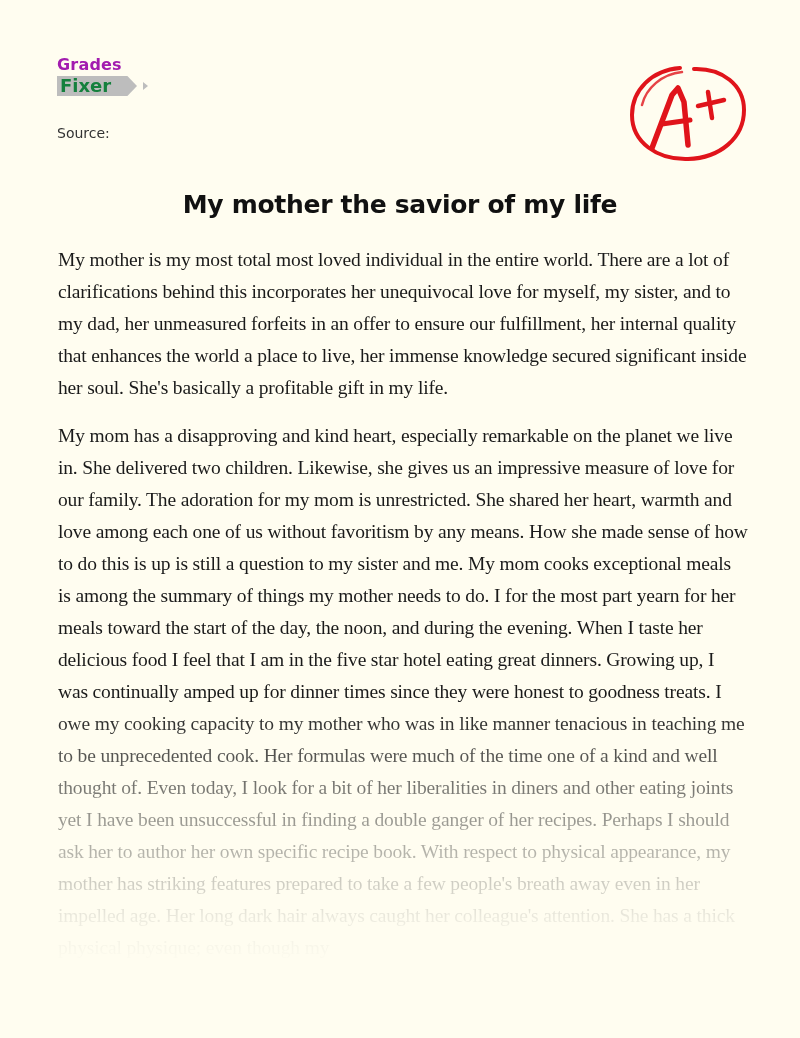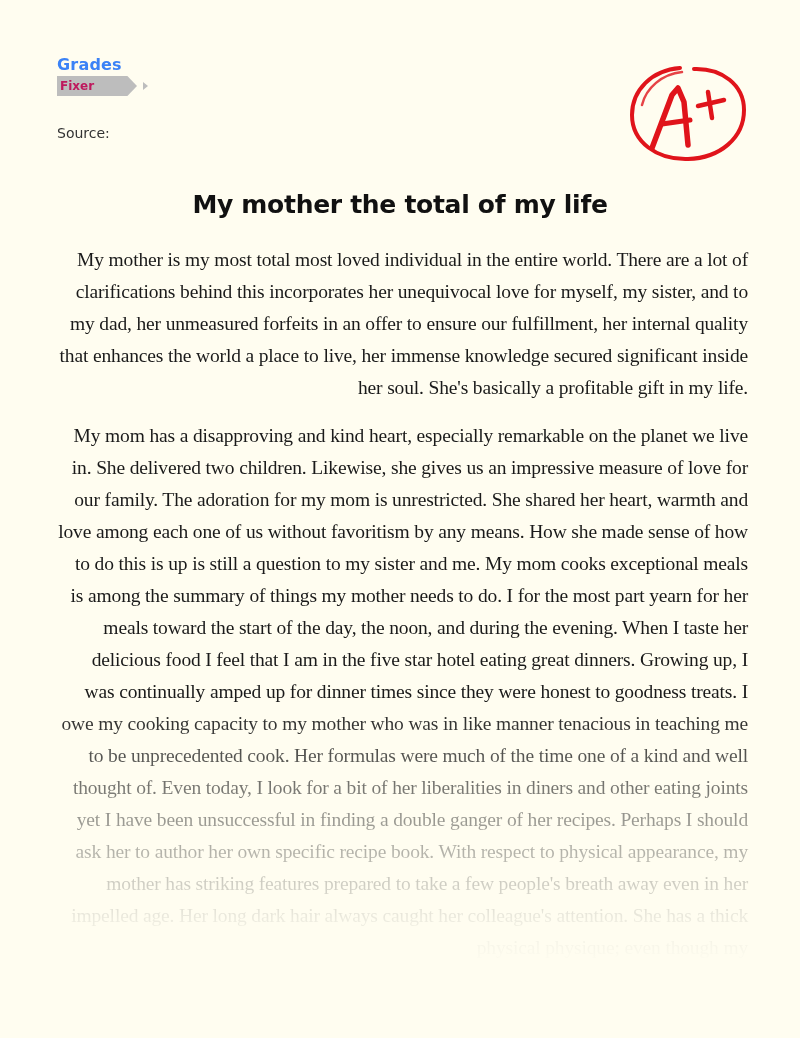--- a/index.html
+++ b/index.html
@@ -6,52 +6,52 @@
   body {
     width: 800px; height: 1038px; overflow: hidden;
     background: #fffdf0;
     position: relative;
     font-family: "Liberation Serif", "DejaVu Serif", serif;
     color: #1a1a1a;
   }
   .logo { position: absolute; left: 57px; top: 56px; }
   .logo-top {
     font-family: "DejaVu Sans", sans-serif; font-weight: bold;
-    font-size: 16px; color: #3b82f6; letter-spacing: 0.2px; line-height: 18px;
+    font-size: 16px; color: #a21caf; letter-spacing: 0.2px; line-height: 18px;
   }
   .logo-bottom { position: relative; margin-top: 2px; width: 92px; height: 22px; }
   .logo-tag {
     position: absolute; left: 0; top: 0; width: 80px; height: 20px;
     background: #bdbdbd;
     clip-path: polygon(0 0, 88% 0, 100% 50%, 88% 100%, 0 100%);
   }
   .logo-bottom-text {
     position: absolute; left: 3px; top: -1px;
     font-family: "DejaVu Sans", sans-serif; font-weight: bold;
-    font-size: 12px; color: #be185d; line-height: 22px;
+    font-size: 18px; color: #15803d; line-height: 22px;
   }
   .logo-arrow {
     position: absolute; left: 86px; top: 6px; width: 0; height: 0;
     border-top: 4px solid transparent; border-bottom: 4px solid transparent;
     border-left: 5px solid #bdbdbd;
   }
   .source {
     position: absolute; left: 57px; top: 125px;
     font-family: "DejaVu Sans", sans-serif; font-size: 14px; color: #333;
   }
   .grade-badge { position: absolute; left: 622px; top: 60px; width: 130px; height: 105px; }
   .title {
     position: absolute; left: 0; top: 190px; width: 800px; text-align: center;
     font-family: "DejaVu Sans", sans-serif; font-size: 25px; font-weight: 600;
     color: #111; margin: 0; letter-spacing: -0.3px;
   }
   .essay { position: absolute; left: 58px; top: 244px; width: 690px; }
   .essay p {
     margin: 0 0 16px 0; font-size: 19.5px; line-height: 32px;
-    text-align: right; letter-spacing: -0.15px;
+    text-align: left; letter-spacing: -0.15px;
   }
   .fade {
     position: absolute; left: 0; top: 700px; width: 800px; height: 338px;
     background: linear-gradient(to bottom, rgba(255,253,240,0) 0%, rgba(255,253,240,0.55) 35%, rgba(255,253,240,0.92) 65%, rgba(255,253,240,1) 78%);
     pointer-events: none;
   }
 </style>
 </head>
 <body>
 
@@ -70,20 +70,20 @@
   <svg width="130" height="105" viewBox="0 0 130 105" fill="none" stroke="#e0141b" stroke-linecap="round" stroke-linejoin="round">
     <path d="M58 8 C 30 10, 10 30, 10 55 C 10 82, 35 100, 66 99 C 98 98, 122 78, 122 50 C 122 25, 100 8, 72 9" stroke-width="4"></path>
     <path d="M60 12 C 40 14, 24 28, 20 45" stroke-width="2.5" opacity="0.8"></path>
     <path d="M30 88 L 50 35 L 56 28 L 62 42 L 66 85" stroke-width="5.5"></path>
     <path d="M40 64 L 68 60" stroke-width="5"></path>
     <path d="M86 32 L 90 58" stroke-width="4.5"></path>
     <path d="M76 46 L 102 40" stroke-width="4.5"></path>
   </svg>
 </div>
 
-<h1 class="title">My mother the total of my life</h1>
+<h1 class="title">My mother the savior of my life</h1>
 
 <div class="essay">
   <p>My mother is my most total most loved individual in the entire world. There are a lot of clarifications behind this incorporates her unequivocal love for myself, my sister, and to my dad, her unmeasured forfeits in an offer to ensure our fulfillment, her internal quality that enhances the world a place to live, her immense knowledge secured significant inside her soul. She's basically a profitable gift in my life.</p>
   <p>My mom has a disapproving and kind heart, especially remarkable on the planet we live in. She delivered two children. Likewise, she gives us an impressive measure of love for our family. The adoration for my mom is unrestricted. She shared her heart, warmth and love among each one of us without favoritism by any means. How she made sense of how to do this is up is still a question to my sister and me. My mom cooks exceptional meals is among the summary of things my mother needs to do. I for the most part yearn for her meals toward the start of the day, the noon, and during the evening. When I taste her delicious food I feel that I am in the five star hotel eating great dinners. Growing up, I was continually amped up for dinner times since they were honest to goodness treats. I owe my cooking capacity to my mother who was in like manner tenacious in teaching me to be unprecedented cook. Her formulas were much of the time one of a kind and well thought of. Even today, I look for a bit of her liberalities in diners and other eating joints yet I have been unsuccessful in finding a double ganger of her recipes. Perhaps I should ask her to author her own specific recipe book. With respect to physical appearance, my mother has striking features prepared to take a few people's breath away even in her impelled age. Her long dark hair always caught her colleague's attention. She has a thick physical physique; even though my</p>
 </div>
 
 <div class="fade"></div>
 
 </body></html>

